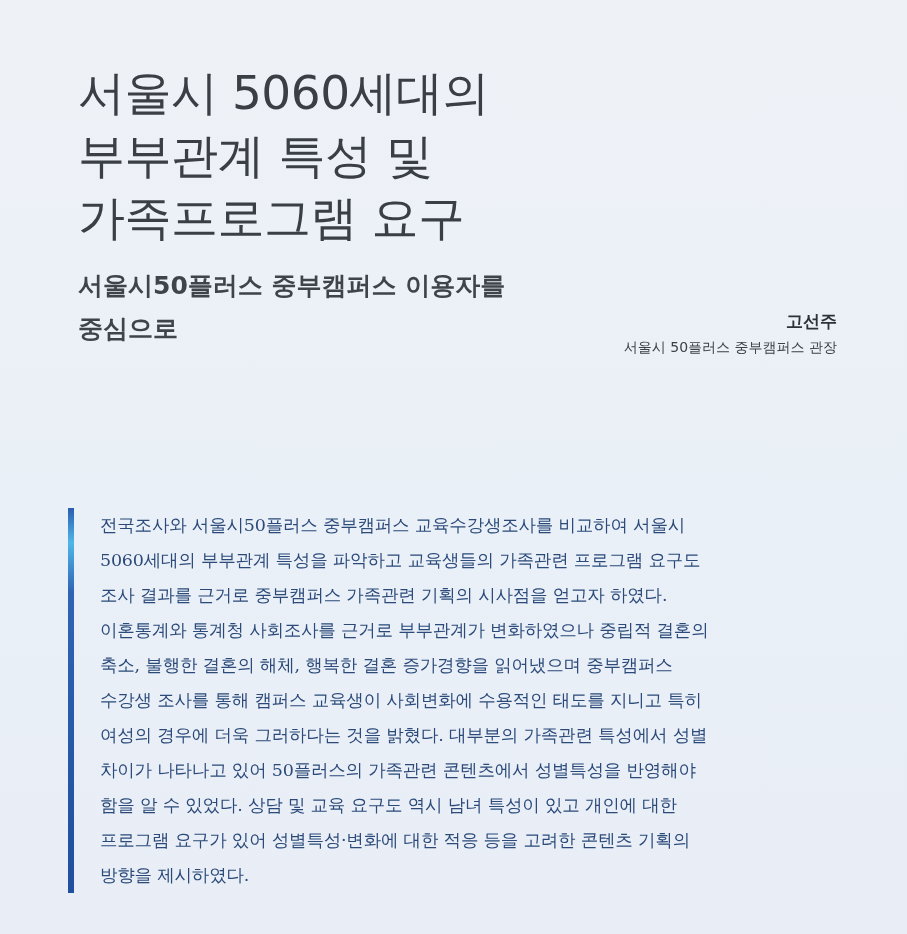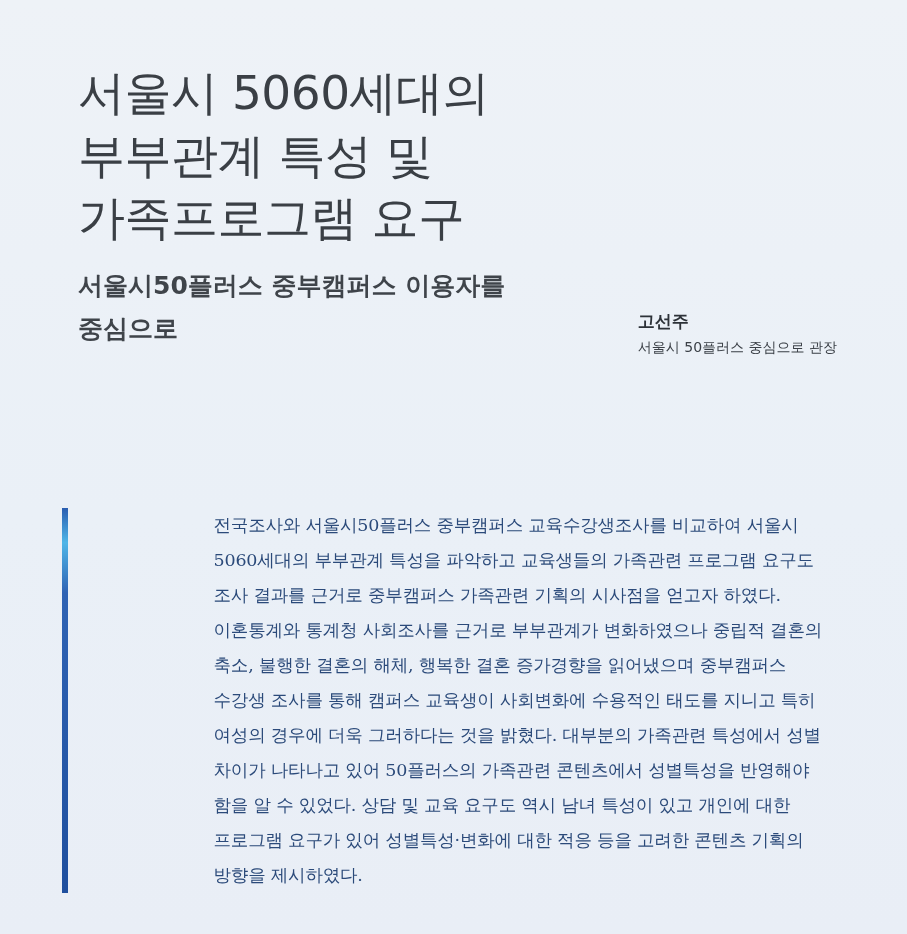--- a/index.html
+++ b/index.html
@@ -43,42 +43,42 @@
     line-height: 1.75;
     font-weight: 700;
     color: #3f444a;
     white-space: pre-line;
     margin: 14px 0 0 0;
   }
   .author-block {
     position: absolute;
     right: 70px;
     top: 310px;
+    text-align: right;
   }
   .author-name {
     font-family: "DejaVu Sans", sans-serif;
     font-size: 17px;
     font-weight: bold;
     color: #2d3238;
     margin: 0 0 6px 0;
   }
   .author-affil {
     font-family: "DejaVu Sans", sans-serif;
     font-size: 14px;
     font-weight: 400;
     color: #3b4047;
     margin: 0;
   }
   .abstract-wrap {
     position: absolute;
-    left: 62px;
+    left: 68px;
     top: 508px;
     width: 760px;
     display: flex;
-    justify-content: space-between;
   }
   .abstract-bar {
     width: 6px;
     flex: 0 0 6px;
     background: linear-gradient(180deg, #2a5db0 0%, #4fb6e8 9%, #2f63b4 22%, #1f4f9e 100%);
     margin-right: 26px;
   }
   .abstract-text {
     font-family: "DejaVu Serif", serif;
     font-size: 17.5px;
@@ -96,21 +96,21 @@
   <div class="title-block">
     <h1 class="doc-title">서울시 5060세대의
 부부관계 특성 및
 가족프로그램 요구</h1>
     <p class="doc-subtitle">서울시50플러스 중부캠퍼스 이용자를
 중심으로</p>
   </div>
 
   <div class="author-block">
     <p class="author-name">고선주</p>
-    <p class="author-affil">서울시 50플러스 중심으로 관장</p>
+    <p class="author-affil">서울시 50플러스 중부캠퍼스 관장</p>
   </div>
 
   <div class="abstract-wrap">
     <div class="abstract-bar"></div>
     <div class="abstract-text">전국조사와 서울시50플러스 중부캠퍼스 교육수강생조사를 비교하여 서울시
 5060세대의 부부관계 특성을 파악하고 교육생들의 가족관련 프로그램 요구도
 조사 결과를 근거로 중부캠퍼스 가족관련 기획의 시사점을 얻고자 하였다.
 이혼통계와 통계청 사회조사를 근거로 부부관계가 변화하였으나 중립적 결혼의
 축소, 불행한 결혼의 해체, 행복한 결혼 증가경향을 읽어냈으며 중부캠퍼스
 수강생 조사를 통해 캠퍼스 교육생이 사회변화에 수용적인 태도를 지니고 특히

